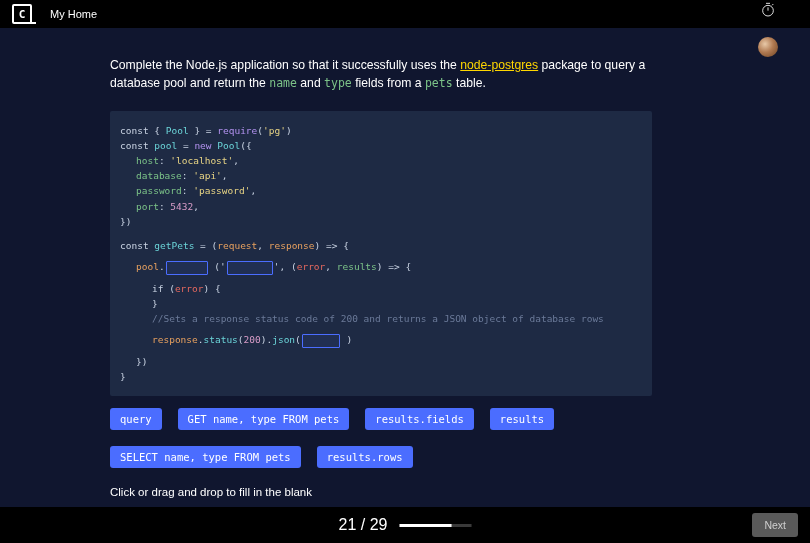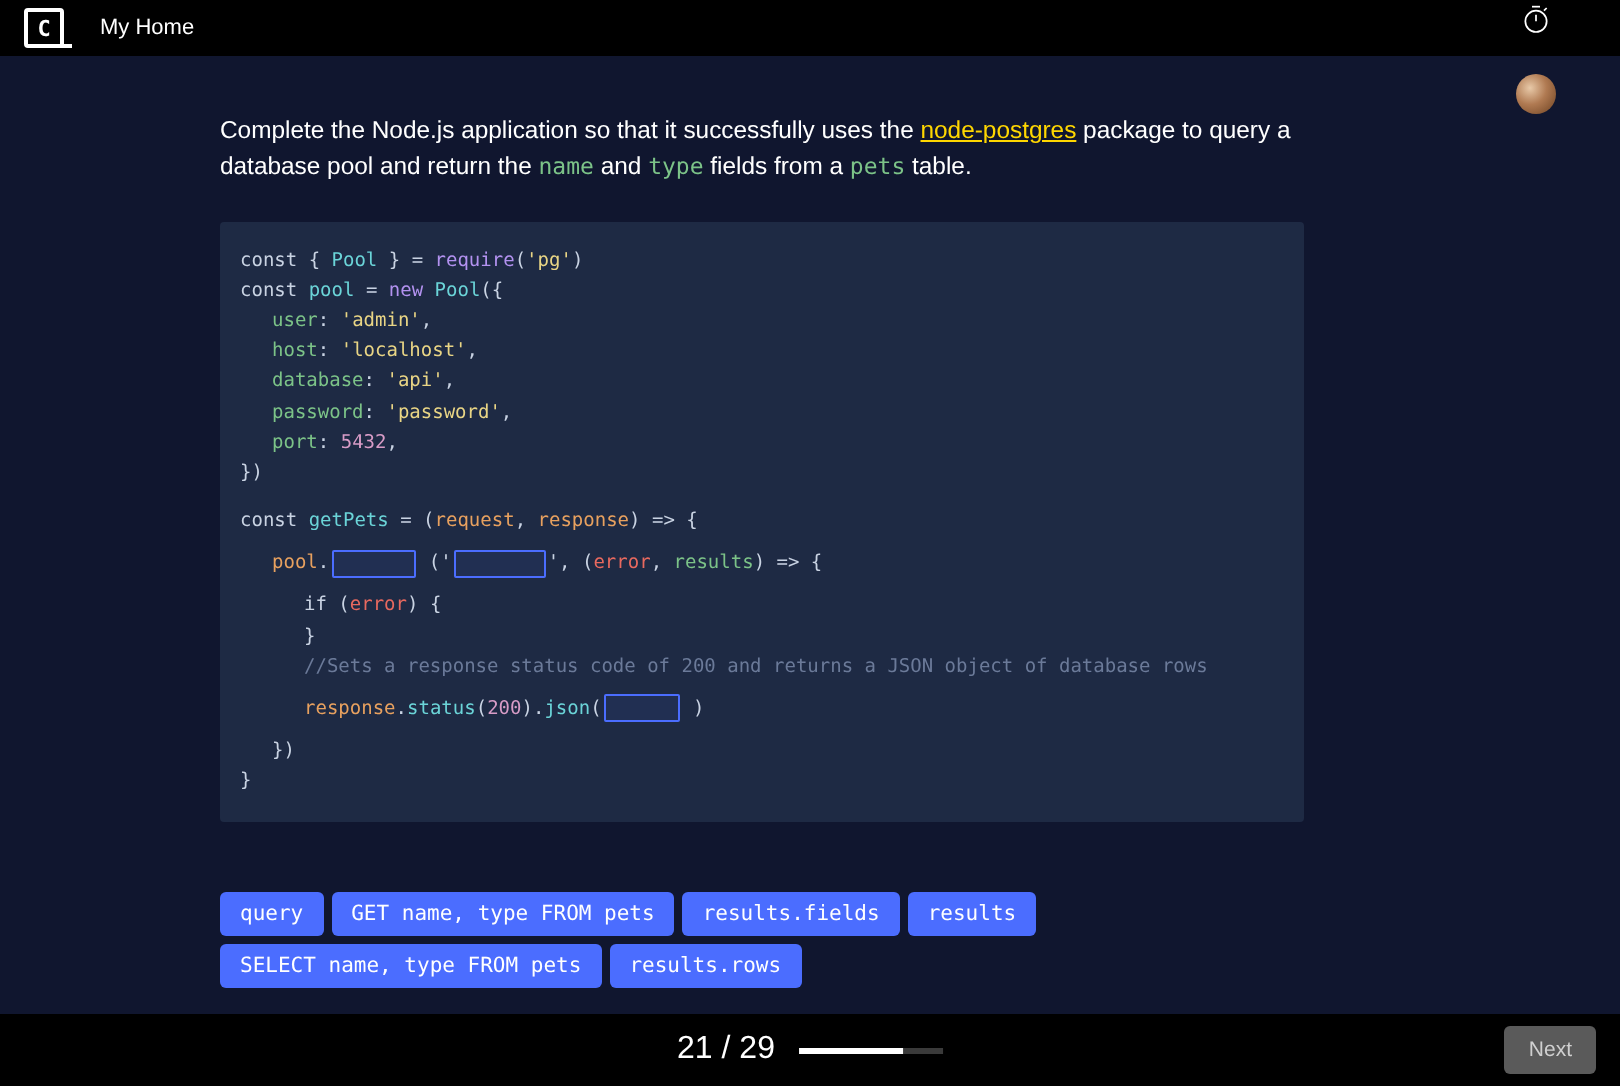--- a/index.html
+++ b/index.html
@@ -64,21 +64,21 @@
     display: inline-block;
     width: 42px; height: 14px;
     border: 1px solid #4b6dff;
     background: rgba(75,109,255,0.08);
     vertical-align: middle;
     border-radius: 1px;
     margin: 0 1px;
   }
   .blank.med { width: 46px; }
   .blank.lg { width: 38px; }
-  .chips-row { display: flex; flex-wrap: wrap; gap: 4px; margin-top: 35px; }
+  .chips-row { display: flex; flex-wrap: wrap; gap: 16px; margin-top: 12px; }
   .chip {
     background: #4b6dff;
     color: #fff;
     font-family: monospace;
     font-size: 10.5px;
     padding: 5px 10px;
     border-radius: 3px;
     cursor: grab;
   }
   .hint { font-size: 11.5px; color: #fff; margin-top: 18px; }
@@ -120,21 +120,20 @@
 </div>
 
 <div class="content">
   <p class="prompt">
     <span>Complete the Node.js application so that it successfully uses the </span><a href="#">node-postgres</a><span> package to query a database pool and return the </span><span class="code-kw">name</span><span> and </span><span class="code-kw">type</span><span> fields from a </span><span class="code-kw">pets</span><span> table.</span>
   </p>
 
   <div class="code-block">
     <span class="cline"><span class="tok-default">const { </span><span class="tok-cyan">Pool</span><span class="tok-default"> } = </span><span class="tok-purple">require</span><span class="tok-default">(</span><span class="tok-yellow">'pg'</span><span class="tok-default">)</span></span>
     <span class="cline"><span class="tok-default">const </span><span class="tok-cyan">pool</span><span class="tok-default"> = </span><span class="tok-purple">new </span><span class="tok-cyan">Pool</span><span class="tok-default">({</span></span>
-    <span class="cline indent1"><span class="tok-green">user</span><span class="tok-default">: </span><span class="tok-yellow">'admin'</span><span class="tok-default">,</span></span>
     <span class="cline indent1"><span class="tok-green">host</span><span class="tok-default">: </span><span class="tok-yellow">'localhost'</span><span class="tok-default">,</span></span>
     <span class="cline indent1"><span class="tok-green">database</span><span class="tok-default">: </span><span class="tok-yellow">'api'</span><span class="tok-default">,</span></span>
     <span class="cline indent1"><span class="tok-green">password</span><span class="tok-default">: </span><span class="tok-yellow">'password'</span><span class="tok-default">,</span></span>
     <span class="cline indent1"><span class="tok-green">port</span><span class="tok-default">: </span><span class="tok-num">5432</span><span class="tok-default">,</span></span>
     <span class="cline tok-default">})</span>
     <span class="cline" style="height:9px;"></span>
     <span class="cline"><span class="tok-default">const </span><span class="tok-cyan">getPets</span><span class="tok-default"> = (</span><span class="tok-orange">request</span><span class="tok-default">, </span><span class="tok-orange">response</span><span class="tok-default">) =&gt; {</span></span>
     <span class="cline" style="height:6px;"></span>
     <span class="cline indent1"><span class="tok-orange">pool</span><span class="tok-default">.</span><span class="blank"></span><span class="tok-default"> (</span><span class="tok-default">'</span><span class="blank med"></span><span class="tok-default">', (</span><span class="tok-red">error</span><span class="tok-default">, </span><span class="tok-green">results</span><span class="tok-default">) =&gt; {</span></span>
     <span class="cline" style="height:6px;"></span>

